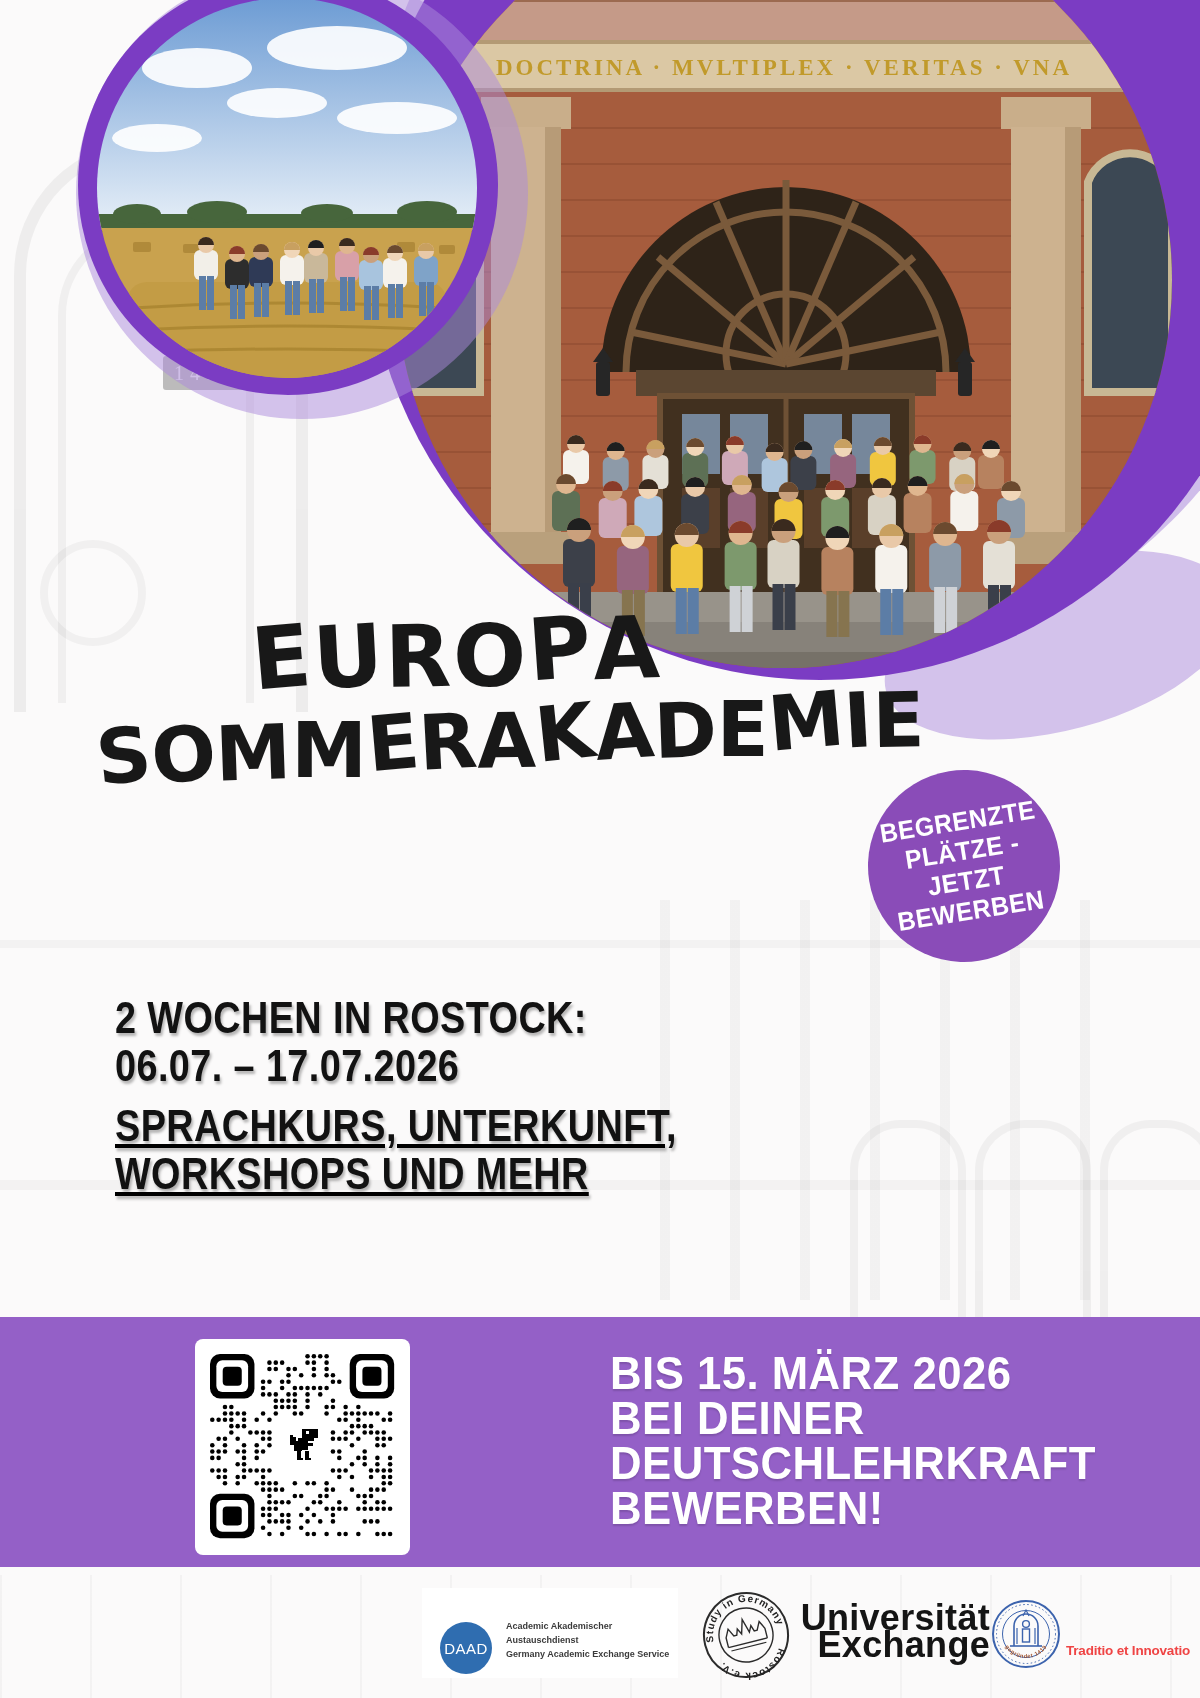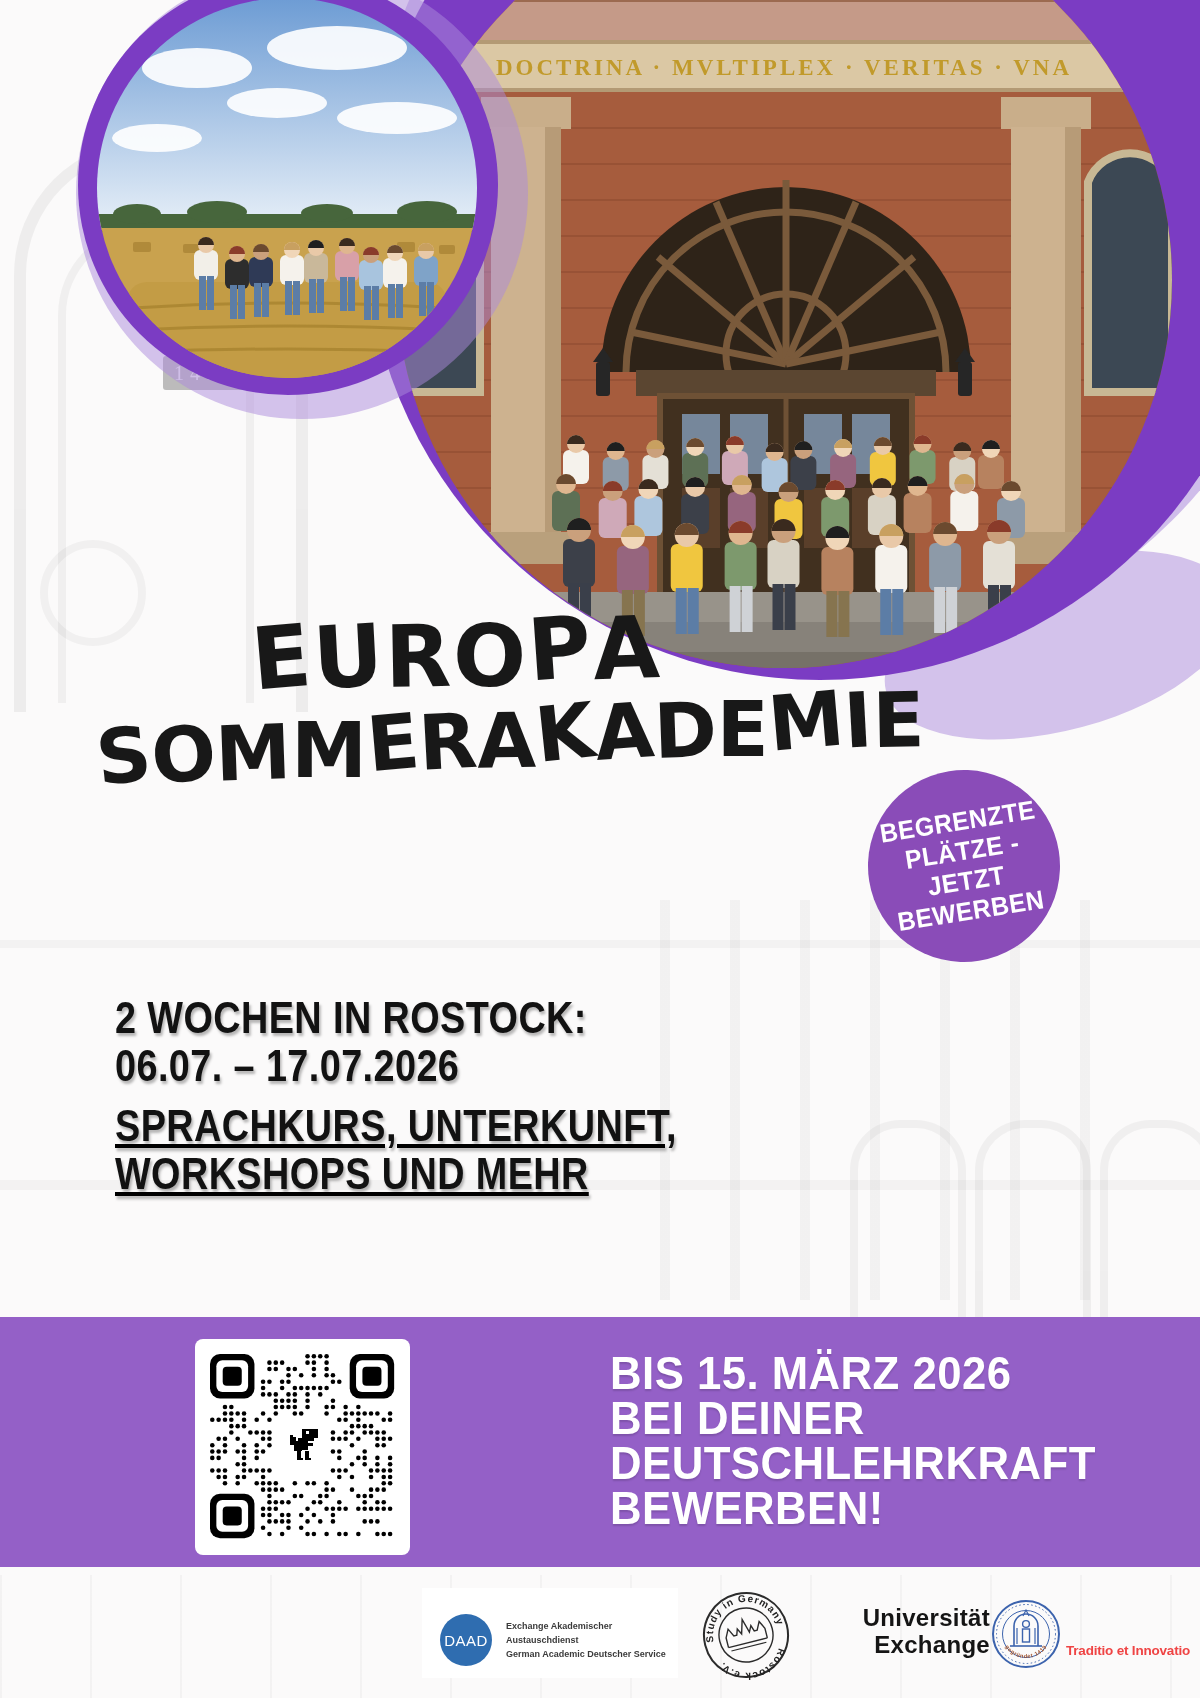--- a/index.html
+++ b/index.html
@@ -52,27 +52,27 @@
   
   .banner{position:absolute;left:0;top:1317px;width:1200px;height:250px;background:rgba(144,89,197,0.96);}
   .qr-card{position:absolute;left:195px;top:22px;width:215px;height:216px;background:#fff;border-radius:8px;}
   .qr-card svg{position:absolute;inset:0;}
   .banner-text{position:absolute;left:610px;top:34px;}
   .wline{display:block;font-weight:900;font-size:46px;line-height:45px;color:#fff;white-space:nowrap;
          transform:scaleX(0.95);transform-origin:left center;letter-spacing:0.5px;
          text-shadow:0 2px 2px rgba(0,0,0,0.15);}
   
   .daad-card{position:absolute;left:422px;top:1588px;width:256px;height:90px;background:#fff;}
-  .daad-circle{position:absolute;left:18px;top:26px;width:52px;height:52px;border-radius:50%;
+  .daad-circle{position:absolute;left:18px;top:34px;width:52px;height:52px;border-radius:50%;
                background:#2f6db0;display:flex;align-items:center;justify-content:center;
                color:#fff;font-size:15px;font-weight:400;letter-spacing:0.5px;}
   .daad-text{position:absolute;left:84px;top:31px;font-size:9px;line-height:14px;color:#3b3b3b;font-weight:700;}
   .stamp{position:absolute;left:700px;top:1589px;width:92px;height:92px;}
   .uni-text{position:absolute;left:780px;top:1604px;width:210px;text-align:right;color:#151515;
-            font-weight:700;font-size:24px;line-height:27px;letter-spacing:0.3px;}
+            font-weight:700;font-size:36px;line-height:27px;letter-spacing:0.3px;}
   .seal{position:absolute;left:990px;top:1598px;width:72px;height:72px;}
   .motto{position:absolute;left:1066px;top:1643px;font-size:13.5px;font-weight:700;color:#ef4444;
          letter-spacing:-0.2px;}
 </style>
 </head>
 <body>
 
 <div class="poster">
 
   <div class="wm">
@@ -710,22 +710,22 @@
       <span class="wline">DEUTSCHLEHRKRAFT</span>
       <span class="wline">BEWERBEN!</span>
     </div>
   </div>
 
   <div class="daad-card">
     <div class="daad-circle">
       <span>DAAD</span>
     </div>
     <div class="daad-text">
-      <div>Exchange Akademischer Austauschdienst</div>
-      <div>German Academic Deutscher Service</div>
+      <div>Academic Akademischer Austauschdienst</div>
+      <div>Germany Academic Exchange Service</div>
     </div>
   </div>
 
   <svg class="stamp" viewBox="0 0 92 92">
     <defs>
       <path id="arcT" d="M 13 46 A 33 33 0 0 1 79 46"></path>
       <path id="arcB" d="M 78 52 A 31 31 0 0 1 14 52"></path>
     </defs>
     <g transform="rotate(-14 46 46)" stroke="#2b2b2b" fill="none">
       <circle cx="46" cy="46" r="42" stroke-width="2"></circle>

